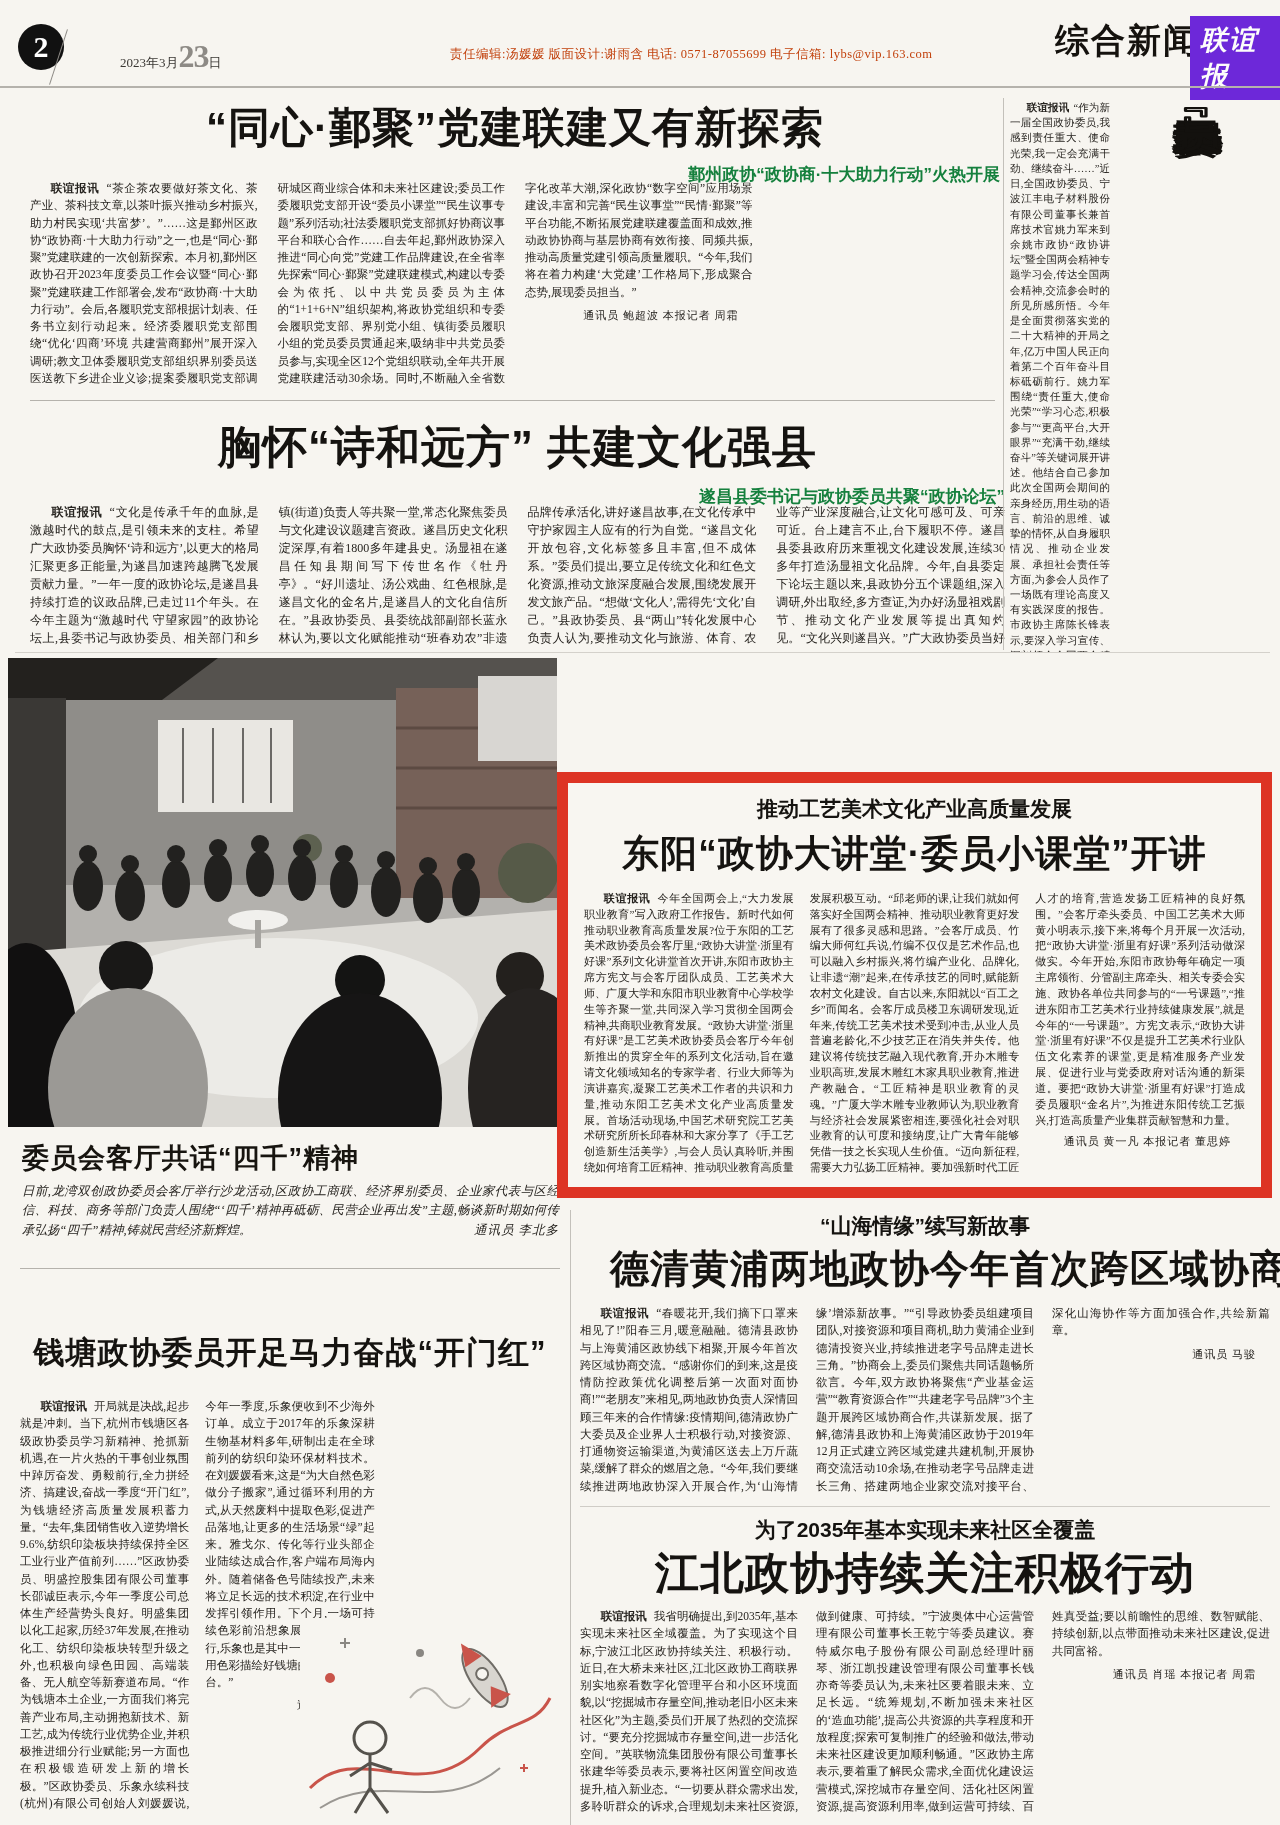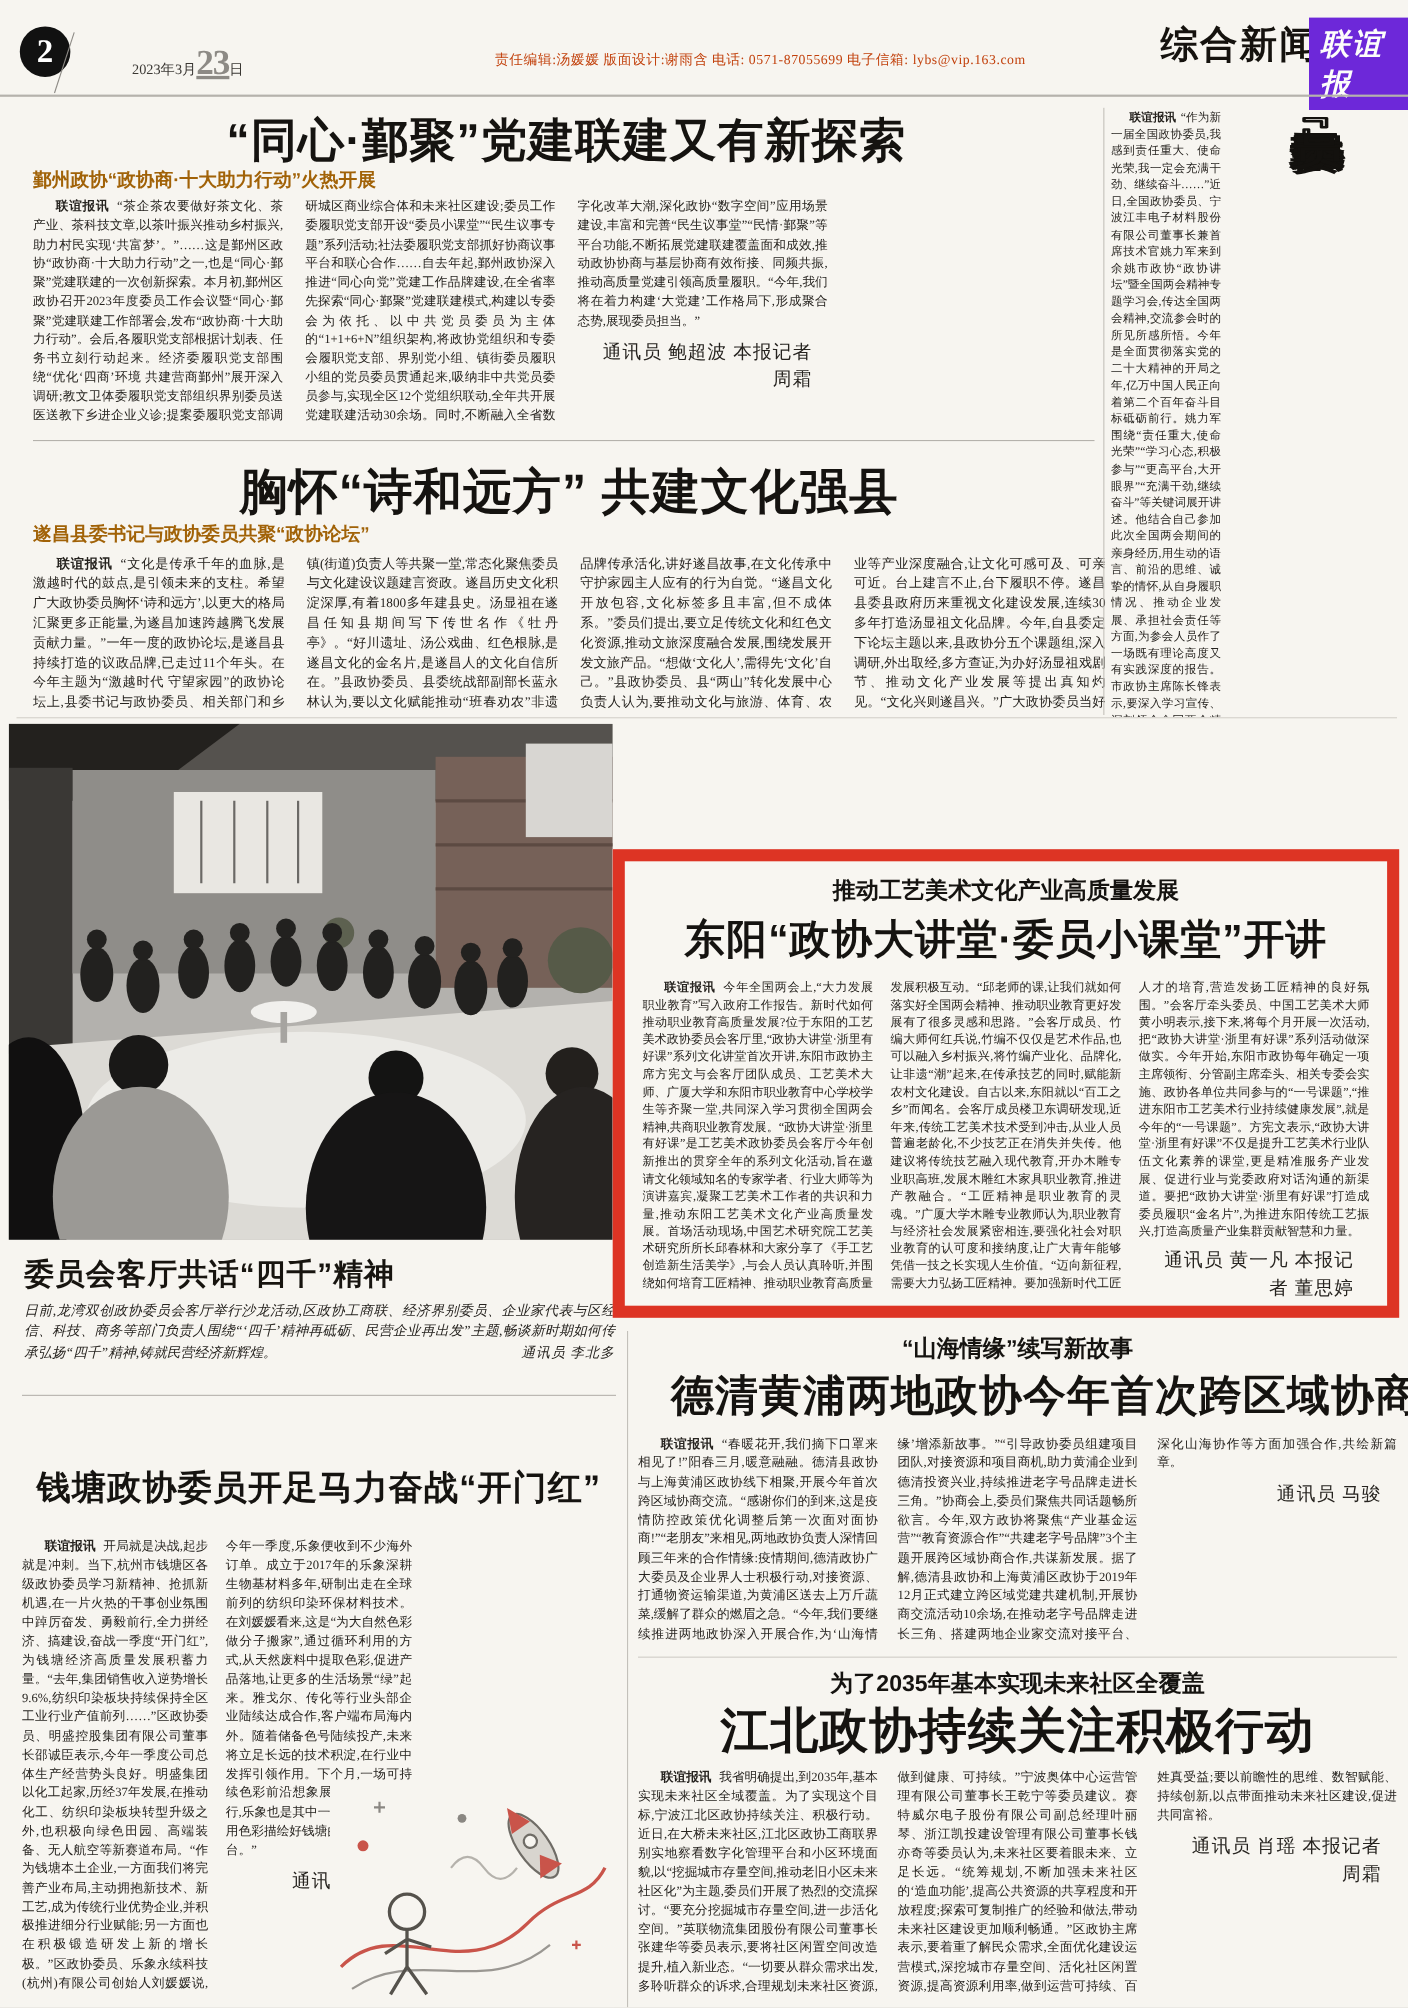--- a/index.html
+++ b/index.html
@@ -6,37 +6,37 @@
   body{background:#d8d6d2;}
   .page{position:relative;width:1280px;height:1825px;background:#f7f5f0;overflow:hidden;
         font-family:"Liberation Serif","DejaVu Serif",serif;color:#26231f;margin:0 auto;}
   .abs{position:absolute;}
   .rule{background:#b5b2ac;}
   
   .pageno{width:46px;height:46px;border-radius:50%;background:#111;color:#fff;
           font-family:"Liberation Serif",serif;font-weight:bold;font-size:30px;
           display:flex;align-items:center;justify-content:center;}
   .dateline{font-size:13px;color:#3a3733;}
-  .dateline .big{font-size:32px;font-weight:bold;color:#8d8a85;letter-spacing:-1px;text-decoration:underline;}
+  .dateline .big{font-size:32px;font-weight:bold;color:#8d8a85;letter-spacing:-1px;}
   .editors{font-size:12.5px;color:#c2410c;letter-spacing:.5px;}
   .section-title{font-size:34px;font-weight:bold;letter-spacing:2px;color:#15120e;}
   .masthead{background:#6d28d9;color:#fdfdfb;font-weight:bold;font-size:27px;
             padding:6px 10px;letter-spacing:2px;font-style:italic;}
   
   .headline{font-family:"Liberation Sans","DejaVu Sans",sans-serif;font-weight:900;
             text-align:center;color:#151310;letter-spacing:1px;}
   .subhead{font-family:"Liberation Sans","DejaVu Sans",sans-serif;font-weight:700;
-           text-align:left;color:#a16207;}
+           text-align:right;color:#15803d;margin-top:11px;}
   .kicker{font-family:"Liberation Sans","DejaVu Sans",sans-serif;font-weight:700;
           text-align:center;color:#151310;}
   
   .cols{text-align:justify;overflow:hidden;column-fill:auto;}
   .bodytext{font-size:11.5px;line-height:1.5;}
   .lead{font-family:"Liberation Sans","DejaVu Sans",sans-serif;font-weight:700;margin-right:7px;}
-  .byline{text-align:right;padding-right:14px;margin-top:6px;font-size:17px;letter-spacing:1px;}
+  .byline{text-align:right;padding-right:14px;margin-top:6px;font-size:11px;letter-spacing:1px;}
   .vhead{writing-mode:vertical-rl;font-family:"Liberation Sans","DejaVu Sans",sans-serif;
          font-weight:900;font-size:33px;line-height:1.05;color:#13110e;transform:scaleX(1.5);
          transform-origin:center top;}
   .redbox{border:11px solid #dd3424;background:#f8f6f1;box-sizing:border-box;}
   .caption-title{font-family:"Liberation Sans","DejaVu Sans",sans-serif;font-weight:900;
                  font-size:27px;color:#17140f;letter-spacing:1px;}
   .caption-text{font-size:12.5px;line-height:1.55;text-align:justify;font-style:italic;}
   .caption-byline{float:right;font-style:italic;letter-spacing:1px;}
   .vrule{background:#c3c0ba;width:1px;}
 </style>

